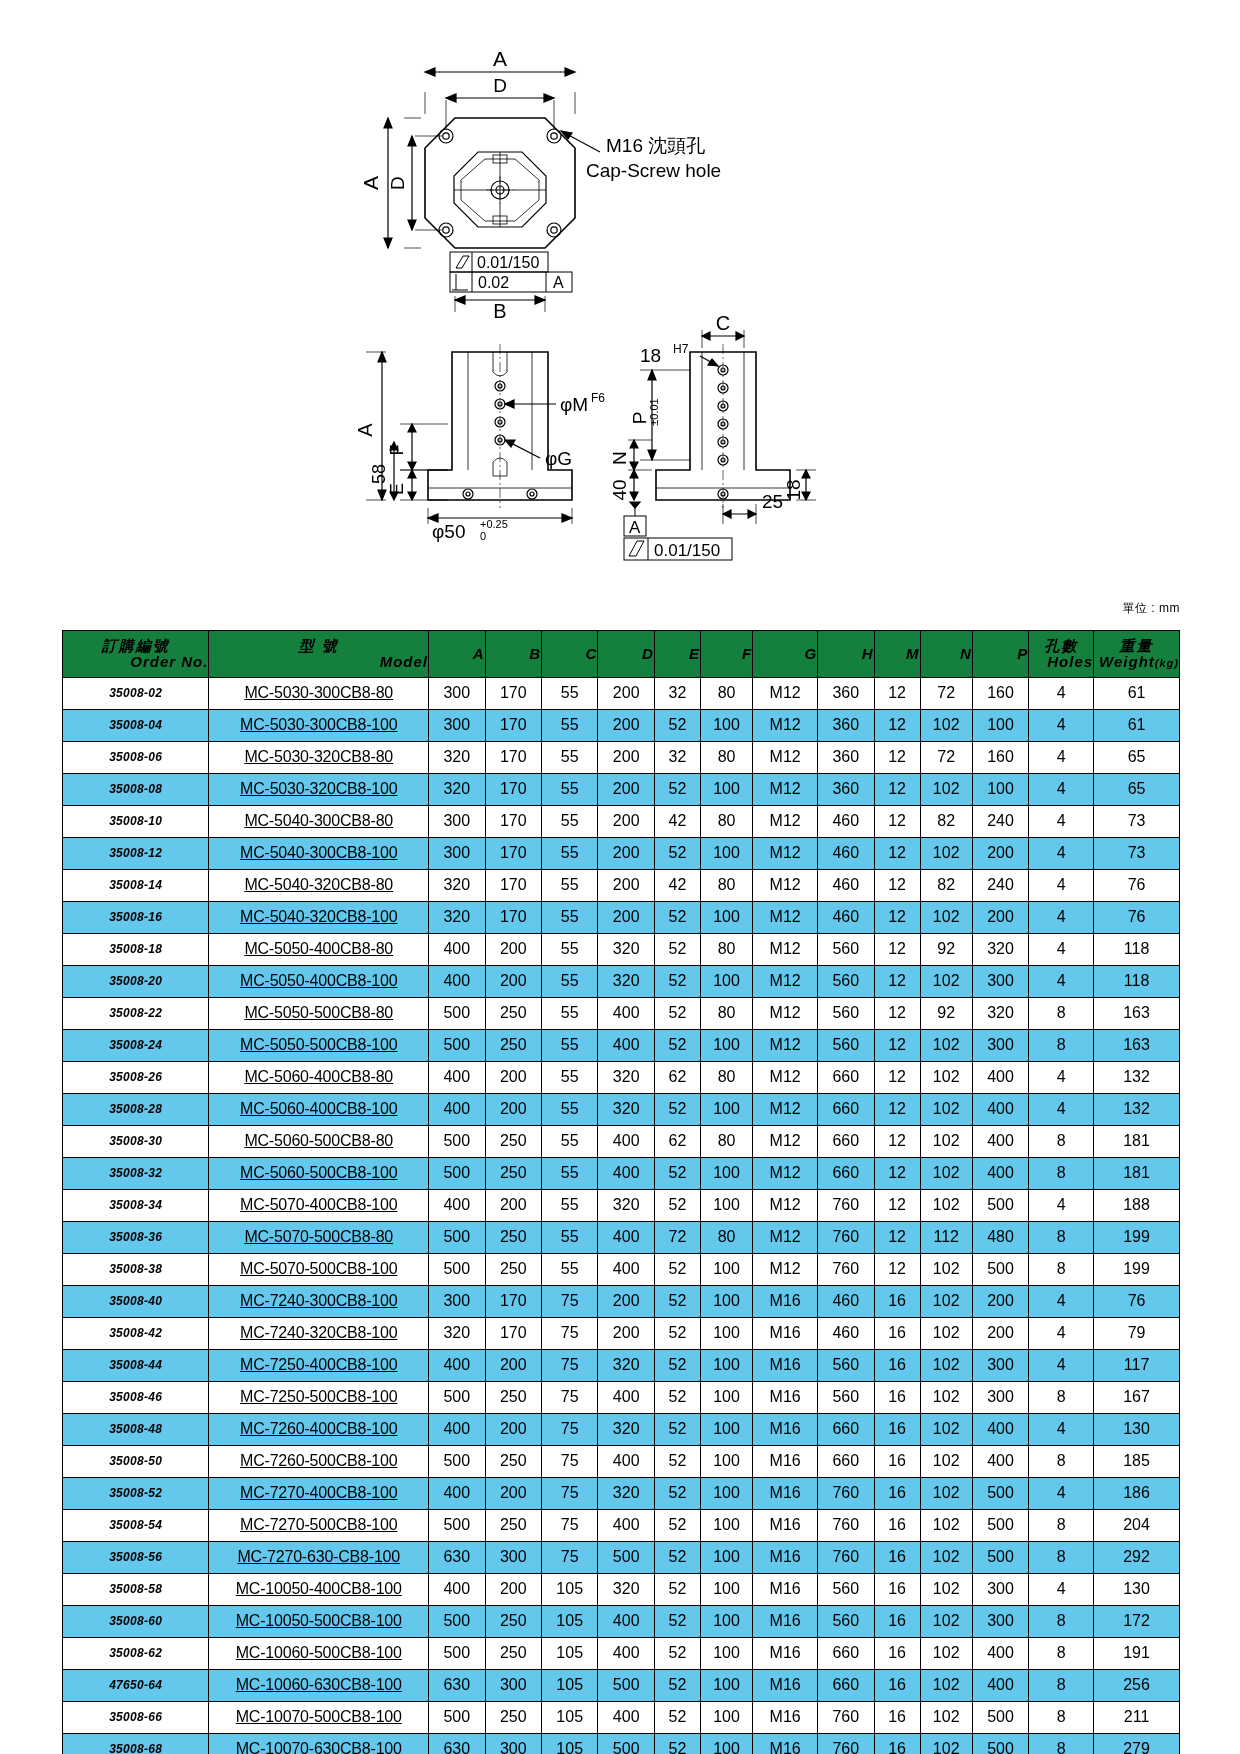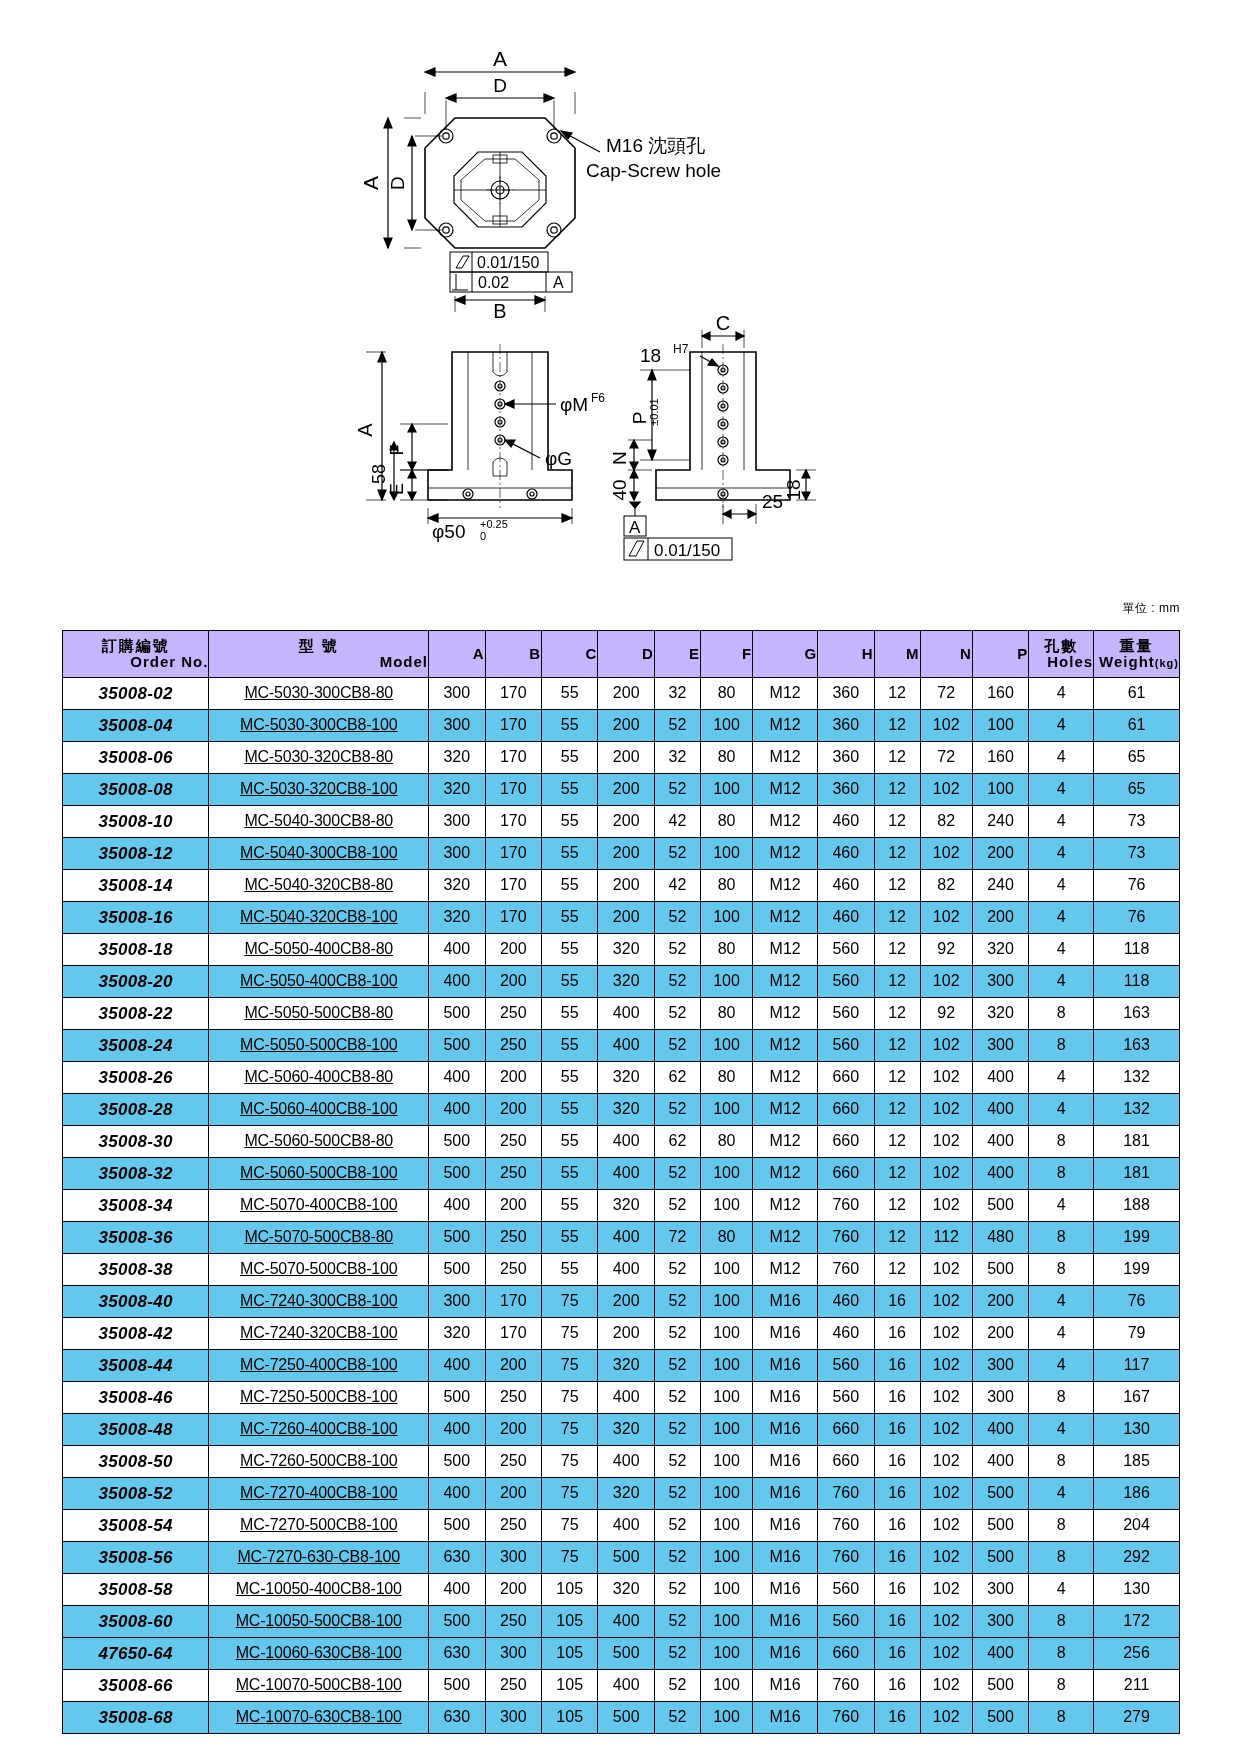--- a/index.html
+++ b/index.html
@@ -23,32 +23,33 @@
   table{border-collapse:collapse;width:1118px;table-layout:fixed;}
   th,td{
     border:1px solid #000;
     text-align:center;
     font-size:16px;
     padding:0;
     height:31px;
     line-height:1.05;
   }
   thead th{
-    background:#c4b5fd;
+    background:#15803d;
     font-weight:bold;
     height:46px;
     font-size:15px;
+    font-style:italic;
   }
   thead th .cn{display:block;font-size:15px;letter-spacing:2px;}
   thead th .en{display:block;font-size:15px;letter-spacing:1px;text-align:right;}
   thead th .sub{font-size:11px;}
   tbody tr.alt td{background:#63c8ec;}
   tbody tr td{background:#ffffff;}
   td.order{
-    font-style:italic;font-weight:bold;font-size:17px;letter-spacing:.3px;
+    font-style:italic;font-weight:bold;font-size:12px;letter-spacing:.3px;
   }
   td.model{font-size:16px;letter-spacing:-.2px;text-decoration:underline;}
   
   col.c-order{width:140px;}
   col.c-model{width:210px;}
   col.c-a{width:54px;}
   col.c-b{width:54px;}
   col.c-c{width:54px;}
   col.c-d{width:54px;}
   col.c-e{width:44px;}
@@ -876,20 +877,37 @@
             <td>52</td>
             <td>100</td>
             <td>M16</td>
             <td>560</td>
             <td>16</td>
             <td>102</td>
             <td>300</td>
             <td>8</td>
             <td>172</td>
           </tr>
+          <tr>
+            <td class="order">35008-62</td>
+            <td class="model">MC-10060-500CB8-100</td>
+            <td>500</td>
+            <td>250</td>
+            <td>105</td>
+            <td>400</td>
+            <td>52</td>
+            <td>100</td>
+            <td>M16</td>
+            <td>660</td>
+            <td>16</td>
+            <td>102</td>
+            <td>400</td>
+            <td>8</td>
+            <td>191</td>
+          </tr>
           <tr class="alt">
             <td class="order">47650-64</td>
             <td class="model">MC-10060-630CB8-100</td>
             <td>630</td>
             <td>300</td>
             <td>105</td>
             <td>500</td>
             <td>52</td>
             <td>100</td>
             <td>M16</td>

